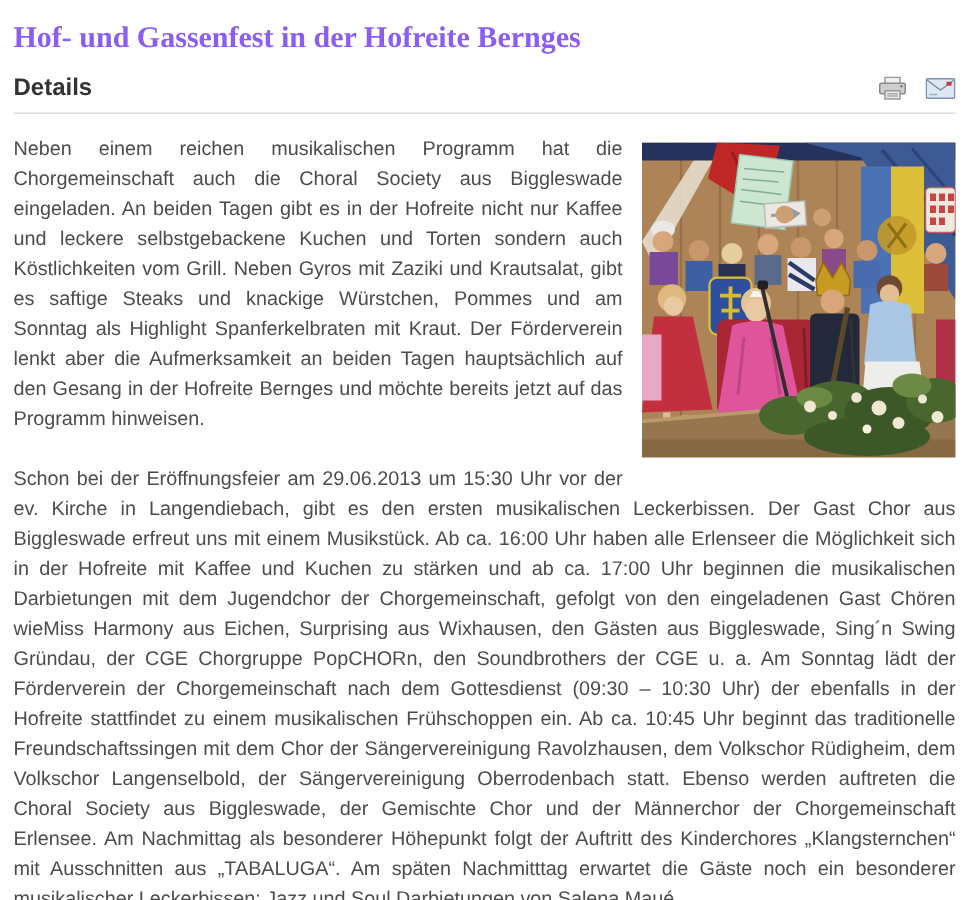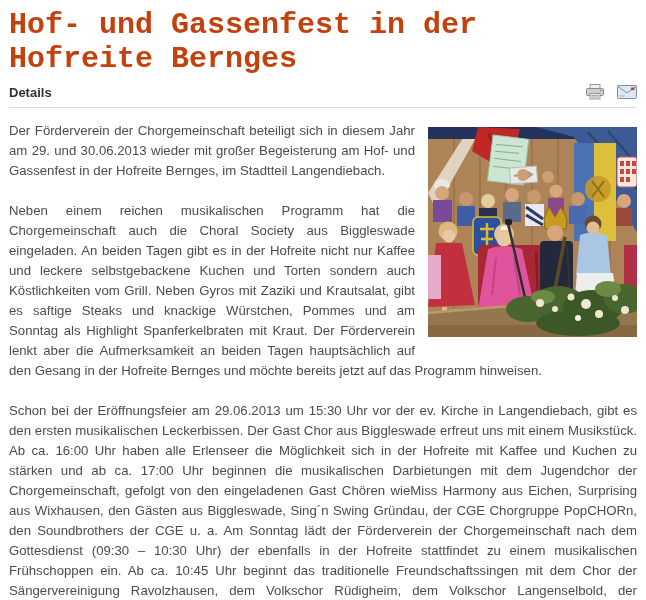--- a/index.html
+++ b/index.html
@@ -5,32 +5,32 @@
   html, body {
     margin: 0; padding: 0;
     background: #ffffff;
     width: 646px; height: 600px;
     overflow: hidden;
     font-family: "Liberation Sans", sans-serif;
   }
   .page { padding: 4px 9px 0 9px; }
 
   h1.page-title {
-    font-family: Liberation Mono, monospace;
+    font-family: Liberation Serif, serif;
     font-weight: bold;
-    font-size: 30px;
+    font-size: 20px;
     line-height: 34px;
-    color: #c2410c;
+    color: #8b5cf6;
     margin: 4px 0 8px 0;
   }
 
   .meta-row {
     display: flex;
     align-items: center;
-    font-size: 13px;
+    font-size: 16px;
     color: #565656;
     white-space: nowrap;
   }
   .meta-row .details { font-weight: bold; color: #333; margin-right: 16px; }
   .meta-row .pub { margin-right: 16px; }
   .meta-row .spacer { flex: 1; }
   .icon-btn {
     display: inline-block;
     margin-left: 12px;
     cursor: pointer;
@@ -239,18 +239,17 @@
           <circle cx="143" cy="170" r="3.5" fill="#efe7d2"></circle>
             <circle cx="158" cy="177" r="5" fill="#efe7d2"></circle>
           <circle cx="171" cy="187" r="4" fill="#efe7d2"></circle>
             <circle cx="187" cy="171" r="3" fill="#efe7d2"></circle>
           <circle cx="197" cy="183" r="4" fill="#efe7d2"></circle>
             <circle cx="150" cy="191" r="3" fill="#f7f2e4"></circle>
         </g>
       </svg>
     </figure>
 
-    <p>Der Förderverein der Chorgemeinschaft beteiligt sich in diesem Jahr am 29. und 30.06.2013 wieder mit großer Begeisterung am Hof- und Gassenfest in der Hofreite Bernges, im Stadtteil Langendiebach.</p>
     <p>Neben einem reichen musikalischen Programm hat die Chorgemeinschaft auch die Choral Society aus Biggleswade eingeladen. An beiden Tagen gibt es in der Hofreite nicht nur Kaffee und leckere selbstgebackene Kuchen und Torten sondern auch Köstlichkeiten vom Grill. Neben Gyros mit Zaziki und Krautsalat, gibt es saftige Steaks und knackige Würstchen, Pommes und am Sonntag als Highlight Spanferkelbraten mit Kraut. Der Förderverein lenkt aber die Aufmerksamkeit an beiden Tagen hauptsächlich auf den Gesang in der Hofreite Bernges und möchte bereits jetzt auf das Programm hinweisen.</p>
     <p>Schon bei der Eröffnungsfeier am 29.06.2013 um 15:30 Uhr vor der ev. Kirche in Langendiebach, gibt es den ersten musikalischen Leckerbissen. Der Gast Chor aus Biggleswade erfreut uns mit einem Musikstück. Ab ca. 16:00 Uhr haben alle Erlenseer die Möglichkeit sich in der Hofreite mit Kaffee und Kuchen zu stärken und ab ca. 17:00 Uhr beginnen die musikalischen Darbietungen mit dem Jugendchor der Chorgemeinschaft, gefolgt von den eingeladenen Gast Chören wieMiss Harmony aus Eichen, Surprising aus Wixhausen, den Gästen aus Biggleswade, Sing´n Swing Gründau, der CGE Chorgruppe PopCHORn, den Soundbrothers der CGE u. a. Am Sonntag lädt der Förderverein der Chorgemeinschaft nach dem Gottesdienst (09:30 – 10:30 Uhr) der ebenfalls in der Hofreite stattfindet zu einem musikalischen Frühschoppen ein. Ab ca. 10:45 Uhr beginnt das traditionelle Freundschaftssingen mit dem Chor der Sängervereinigung Ravolzhausen, dem Volkschor Rüdigheim, dem Volkschor Langenselbold, der Sängervereinigung Oberrodenbach statt. Ebenso werden auftreten die Choral Society aus Biggleswade, der Gemischte Chor und der Männerchor der Chorgemeinschaft Erlensee. Am Nachmittag als besonderer Höhepunkt folgt der Auftritt des Kinderchores „Klangsternchen“ mit Ausschnitten aus „TABALUGA“. Am späten Nachmitttag erwartet die Gäste noch ein besonderer musikalischer Leckerbissen: Jazz und Soul Darbietungen von Salena Maué.</p>
   </div>
 
 </div>
 
 </body></html>

